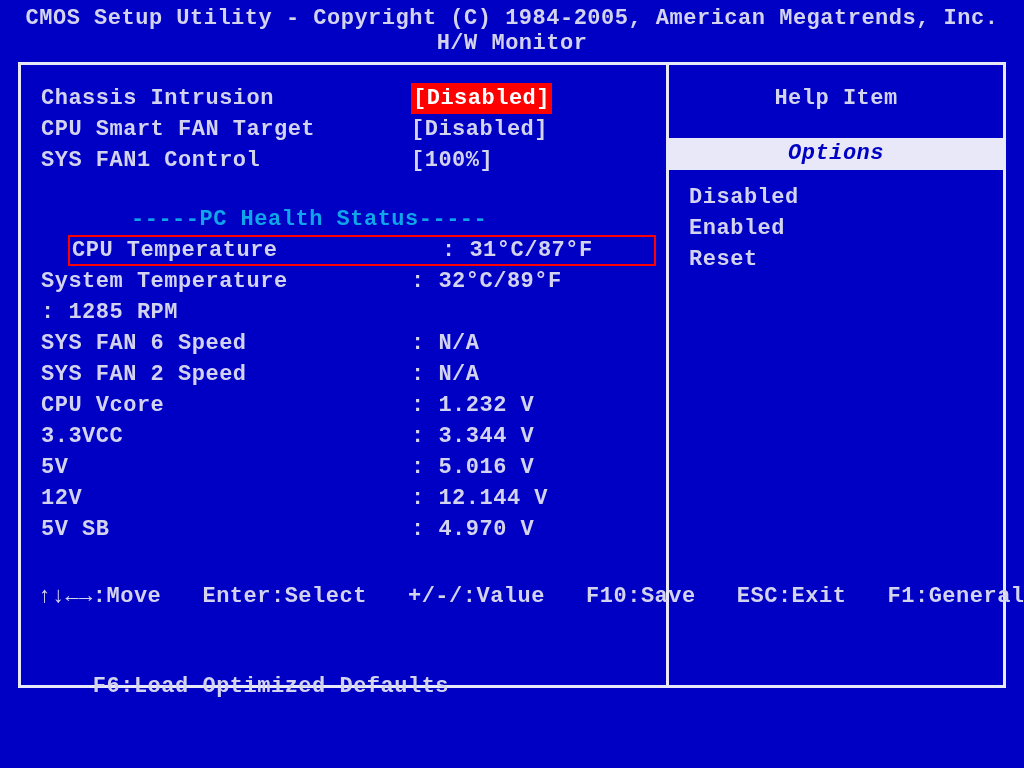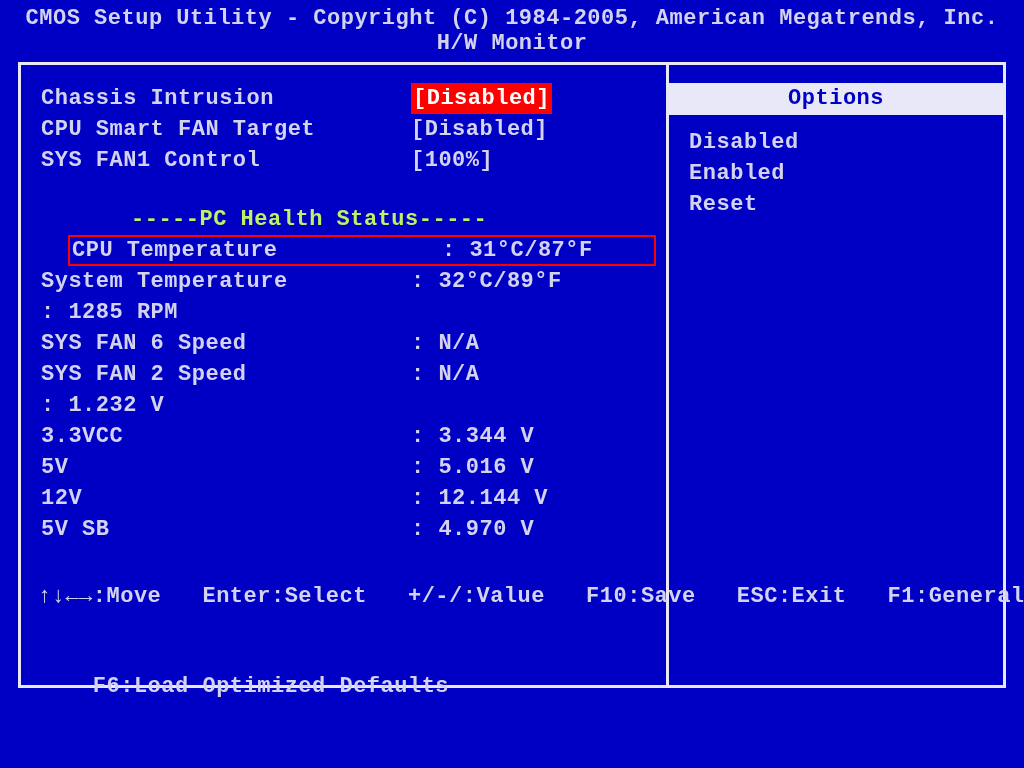--- a/index.html
+++ b/index.html
@@ -60,21 +60,21 @@
     align-items: center;
   }
   .row .label { width: 370px; }
   .row .value {}
   .sel-value {
     background: #fe0000;
     color: #ffffff;
     padding: 0 2px;
   }
   .section {
-    color: #bef264;
+    color: #0ea5e9;
     line-height: 31px;
   }
   .health-row {
     display: flex;
     line-height: 31px;
     white-space: pre;
   }
   .health-row .label { width: 370px; }
   .highlight {
     position: relative;
@@ -95,20 +95,21 @@
     line-height: 31px;
     margin-bottom: 24px;
   }
   .options-header {
     background: #e8e8f8;
     color: #0000c4;
     text-align: center;
     line-height: 32px;
     margin: 0 -10px 12px -10px;
     font-weight: bold;
+    font-style: italic;
   }
   .opt {
     line-height: 31px;
     padding-left: 10px;
   }
   .footer {
     position: absolute;
     left: 18px;
     right: 18px;
     bottom: 6px;
@@ -152,38 +153,39 @@
       <div class="health-row">
         <span>: </span><span>1285 RPM</span>
       </div>
       <div class="health-row">
         <span class="label">SYS FAN 6 Speed</span><span>: </span><span>N/A</span>
       </div>
       <div class="health-row">
         <span class="label">SYS FAN 2 Speed</span><span>: </span><span>N/A</span>
       </div>
       <div class="health-row">
-        <span>: </span><span>1.232 V</span>
+        <span class="label">CPU Vcore</span><span>: </span><span>1.232 V</span>
       </div>
       <div class="health-row">
         <span class="label">3.3VCC</span><span>: </span><span>3.344 V</span>
       </div>
       <div class="health-row">
         <span class="label">5V</span><span>: </span><span>5.016 V</span>
       </div>
       <div class="health-row">
         <span class="label">12V</span><span>: </span><span>12.144 V</span>
       </div>
       <div class="health-row">
         <span class="label">5V SB</span><span>: </span><span>4.970 V</span>
       </div>
 
     </div>
 
     <div class="right-pane">
+      <div class="help-title">Help Item</div>
       <div class="options-header">Options</div>
       <div class="opt">Disabled</div>
       <div class="opt">Enabled</div>
       <div class="opt">Reset</div>
     </div>
   </div>
 
   <div class="footer">
     <div>↑↓←→:Move   Enter:Select   +/-/:Value   F10:Save   ESC:Exit   F1:General Help</div>
     <div>    F6:Load Optimized Defaults</div>

